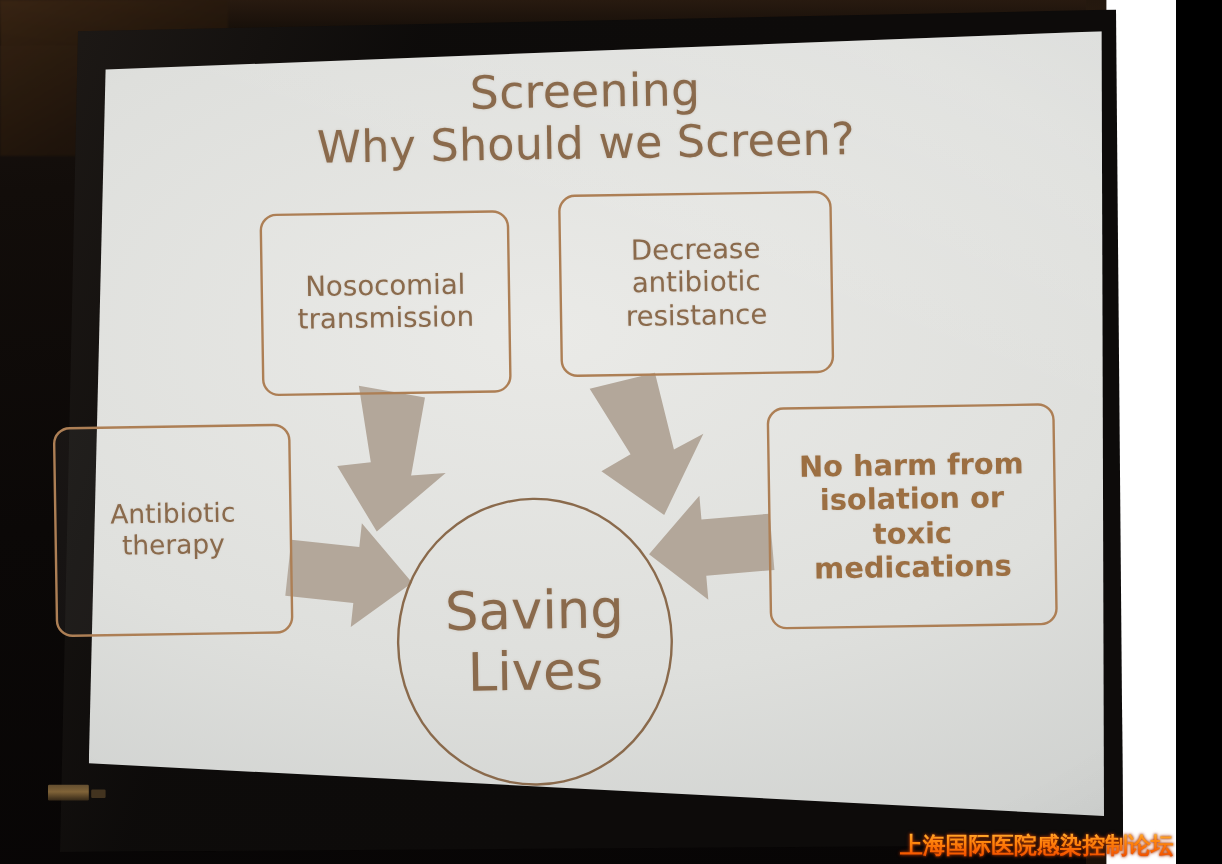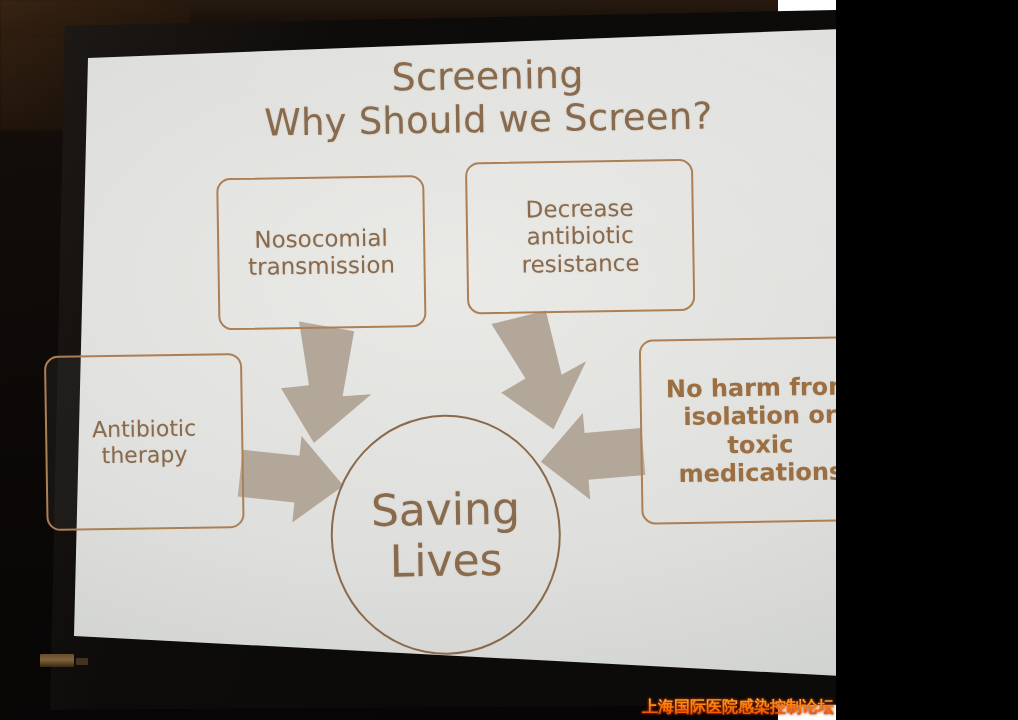--- a/index.html
+++ b/index.html
@@ -10,21 +10,21 @@
   }
   body {
     width: 1018px;
     height: 720px;
     overflow: hidden;
     font-family: "DejaVu Sans", "Liberation Sans", sans-serif;
   }
 
   #photo {
     position: relative;
-    width: 836px;
+    width: 980px;
     height: 720px;
     overflow: hidden;
     background: #0a0806;
   }
 
   
   .wall {
     position: absolute;
     inset: 0;
     background:
@@ -214,21 +214,21 @@
     opacity: .7;
     border-radius: 1px;
   }
 
   
   .watermark {
     position: absolute;
     right: 2px;
     bottom: 2px;
     font-family: "DejaVu Sans", "Liberation Sans", sans-serif;
-    font-size: 16px;
+    font-size: 19px;
     font-weight: bold;
     letter-spacing: 0px;
     white-space: nowrap;
     color: #ff8a00;
     background: linear-gradient(180deg, #ffd24a 0%, #ff9a12 40%, #f25a00 75%, #c33800 100%);
     -webkit-background-clip: text;
     background-clip: text;
     -webkit-text-fill-color: transparent;
     text-shadow: 0 0 3px rgba(255,90,0,.55);
     filter: drop-shadow(0 0 1px rgba(120,30,0,.9));

